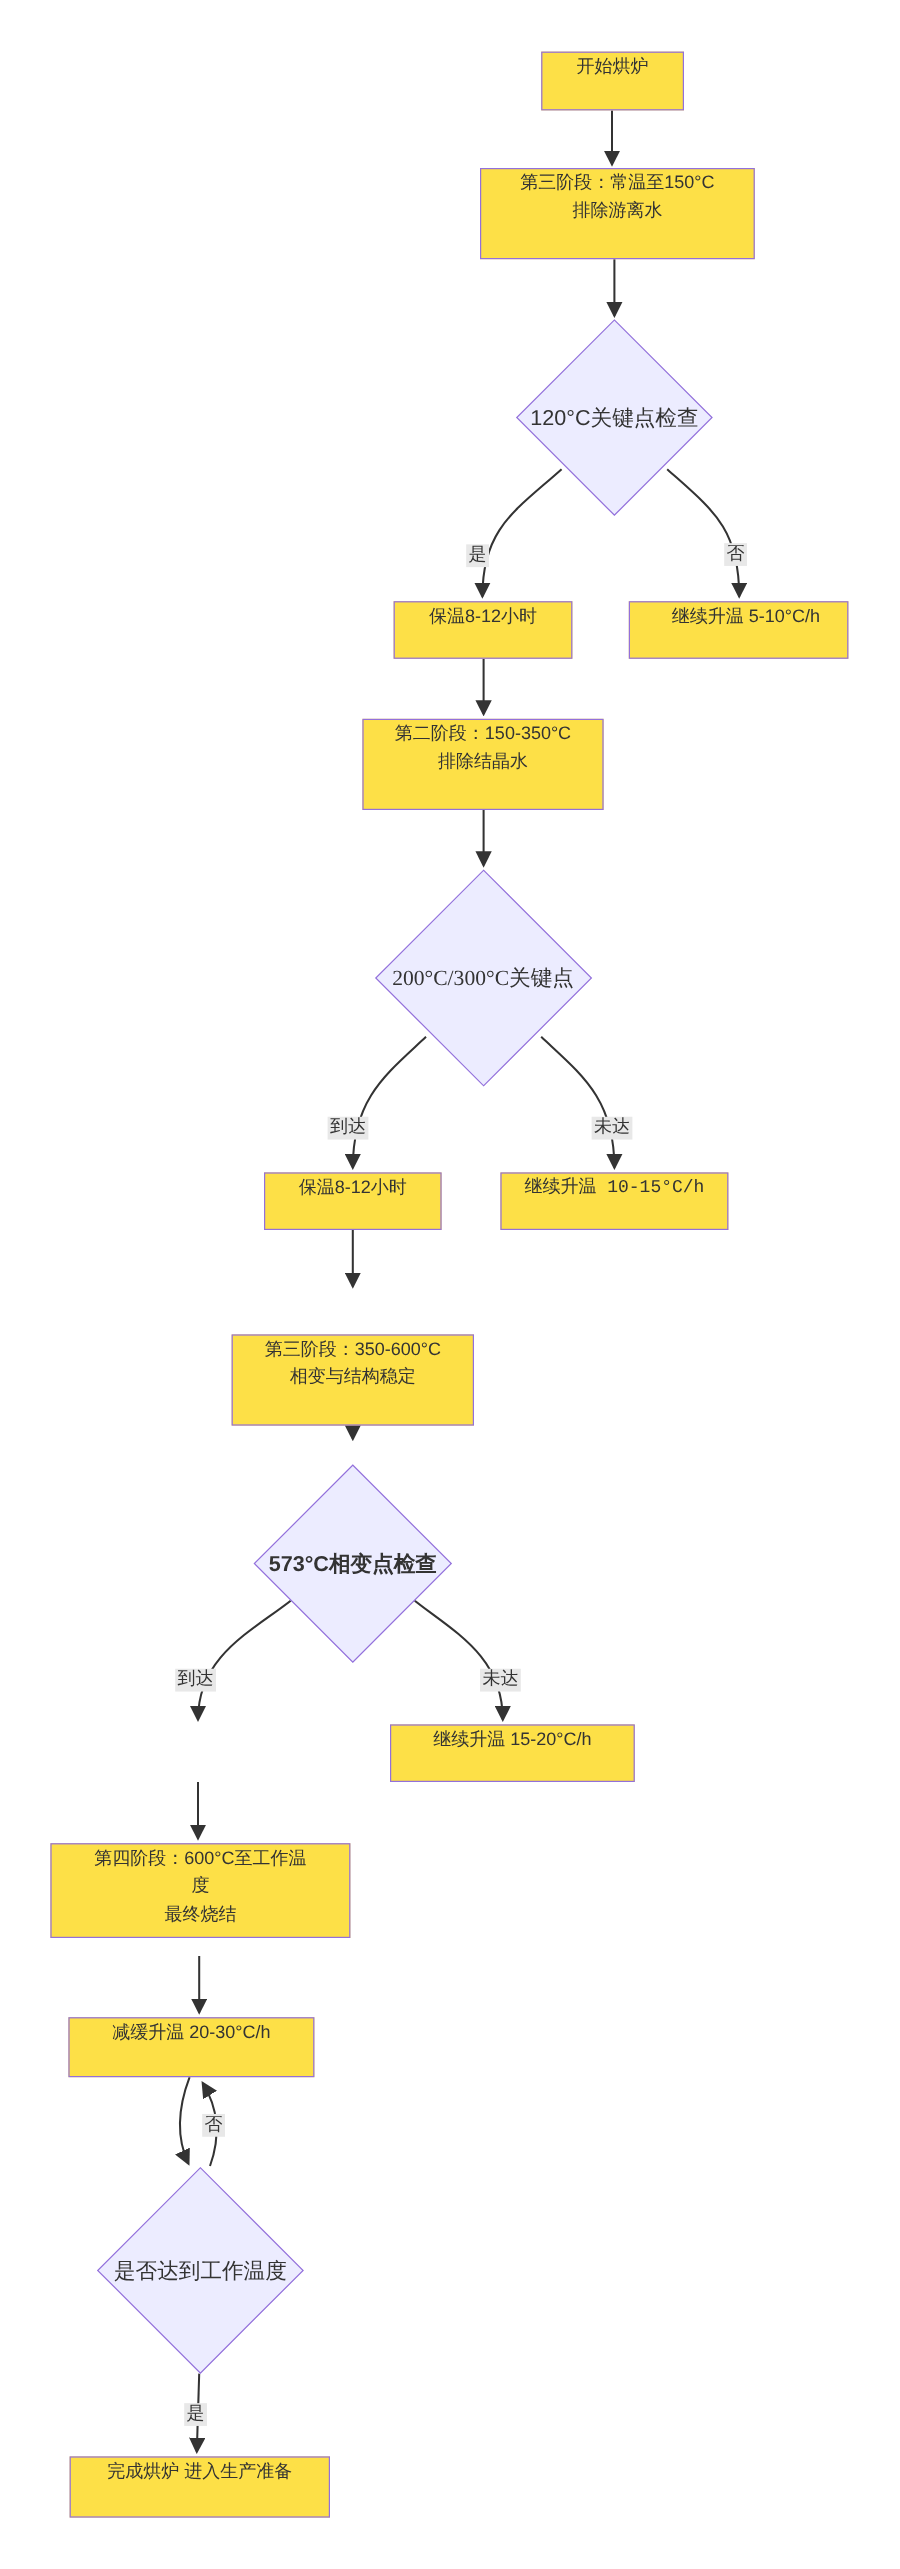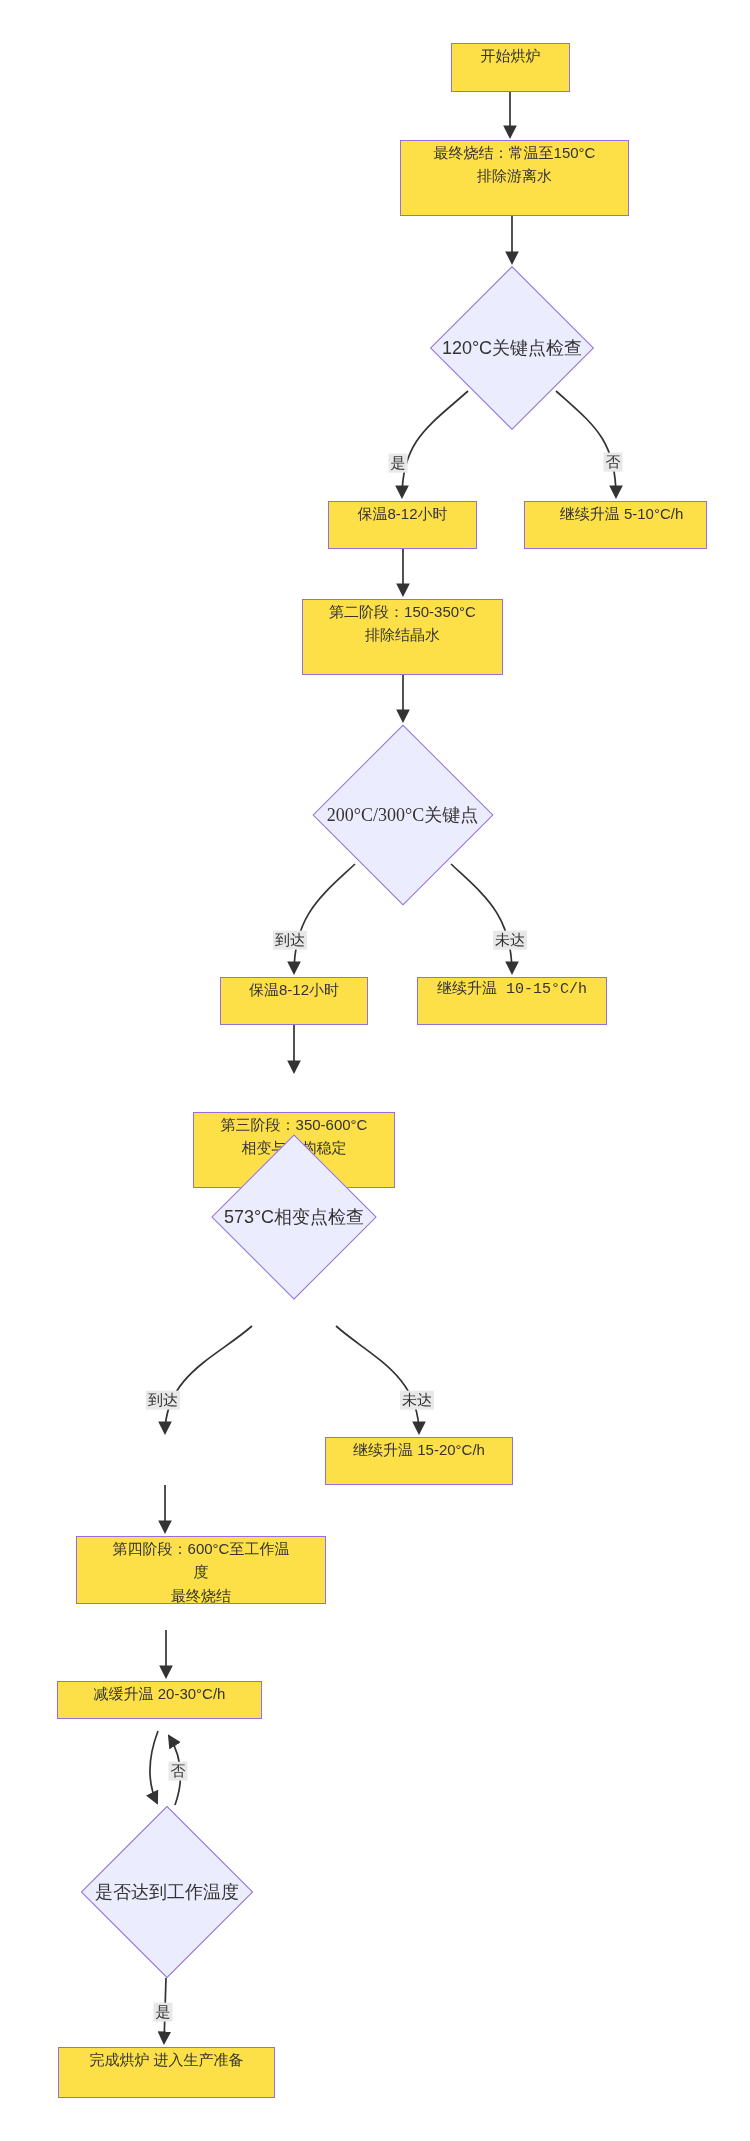--- a/index.html
+++ b/index.html
@@ -76,21 +76,21 @@
   <span class="edge-label" style="left:163px; top:1400px;">到达</span>
   <span class="edge-label" style="left:417px; top:1400px;">未达</span>
   <span class="edge-label" style="left:178px; top:1771px;">否</span>
   <span class="edge-label" style="left:163px; top:2012px;">是</span>
 
   <div class="node" style="left:451px; top:43px;  width:119px; height:49px;">
     <span class="lbl">开始烘炉</span>
   </div>
 
   <div class="node" style="left:400px; top:140px; width:229px; height:76px;">
-    <span class="lbl">最终烧结：常温至150°C
+    <span class="lbl">第三阶段：常温至150°C
 排除游离水</span>
   </div>
 
   <div class="node" style="left:328px; top:501px; width:149px; height:48px;">
     <span class="lbl">保温8-12小时</span>
   </div>
 
   <div class="node" style="left:524px; top:501px; width:183px; height:48px;padding-left:12px;">
     <span class="lbl">继续升温 5-10°C/h</span>
   </div>
@@ -107,49 +107,49 @@
   <div class="node" style="left:417px; top:977px; width:190px; height:48px;font-family:Liberation Mono, monospace;">
     <span class="lbl">继续升温 10-15°C/h</span>
   </div>
 
   <div class="node" style="left:193px; top:1112px; width:202px; height:76px;">
     <span class="lbl">第三阶段：350-600°C
 相变与结构稳定</span>
   </div>
 
 
-  <div class="node" style="left:325px; top:1437px; width:188px; height:48px;">
+  <div class="node" style="left:325px; top:1437px; width:204px; height:48px;">
     <span class="lbl">继续升温 15-20°C/h</span>
   </div>
 
-  <div class="node" style="left:42px; top:1536px; width:250px; height:68px;margin-left:34px;">
+  <div class="node" style="left:42px; top:1536px; width:250px; height:79px;">
     <span class="lbl">第四阶段：600°C至工作温
 度
 最终烧结</span>
   </div>
 
-  <div class="node" style="left:57px; top:1681px; width:205px; height:38px;">
+  <div class="node" style="left:57px; top:1681px; width:205px; height:50px;">
     <span class="lbl">减缓升温 20-30°C/h</span>
   </div>
 
   <div class="node" style="left:58px; top:2047px; width:217px; height:51px;">
     <span class="lbl">完成烘炉 进入生产准备</span>
   </div>
 
   <div class="diamond" style="left:430px; top:266px; width:164px; height:164px;">
     <div class="shape" style="width:116px; height:116px;"></div>
     <span class="lbl">120°C关键点检查</span>
   </div>
 
   <div class="diamond" style="left:312px; top:724px; width:181px; height:181px;font-family:Liberation Serif, serif;">
     <div class="shape" style="width:128px; height:128px;"></div>
     <span class="lbl">200°C/300°C关键点</span>
   </div>
 
-  <div class="diamond" style="left:211px; top:1134px; width:166px; height:166px;">
+  <div class="diamond" style="left:211px; top:1220px; width:166px; height:166px;font-weight:bold;">
     <div class="shape" style="width:117px; height:117px;"></div>
     <span class="lbl">573°C相变点检查</span>
   </div>
 
   <div class="diamond" style="left:81px; top:1806px; width:172px; height:172px;">
     <div class="shape" style="width:122px; height:122px;"></div>
     <span class="lbl">是否达到工作温度</span>
   </div>
 
 </div>

